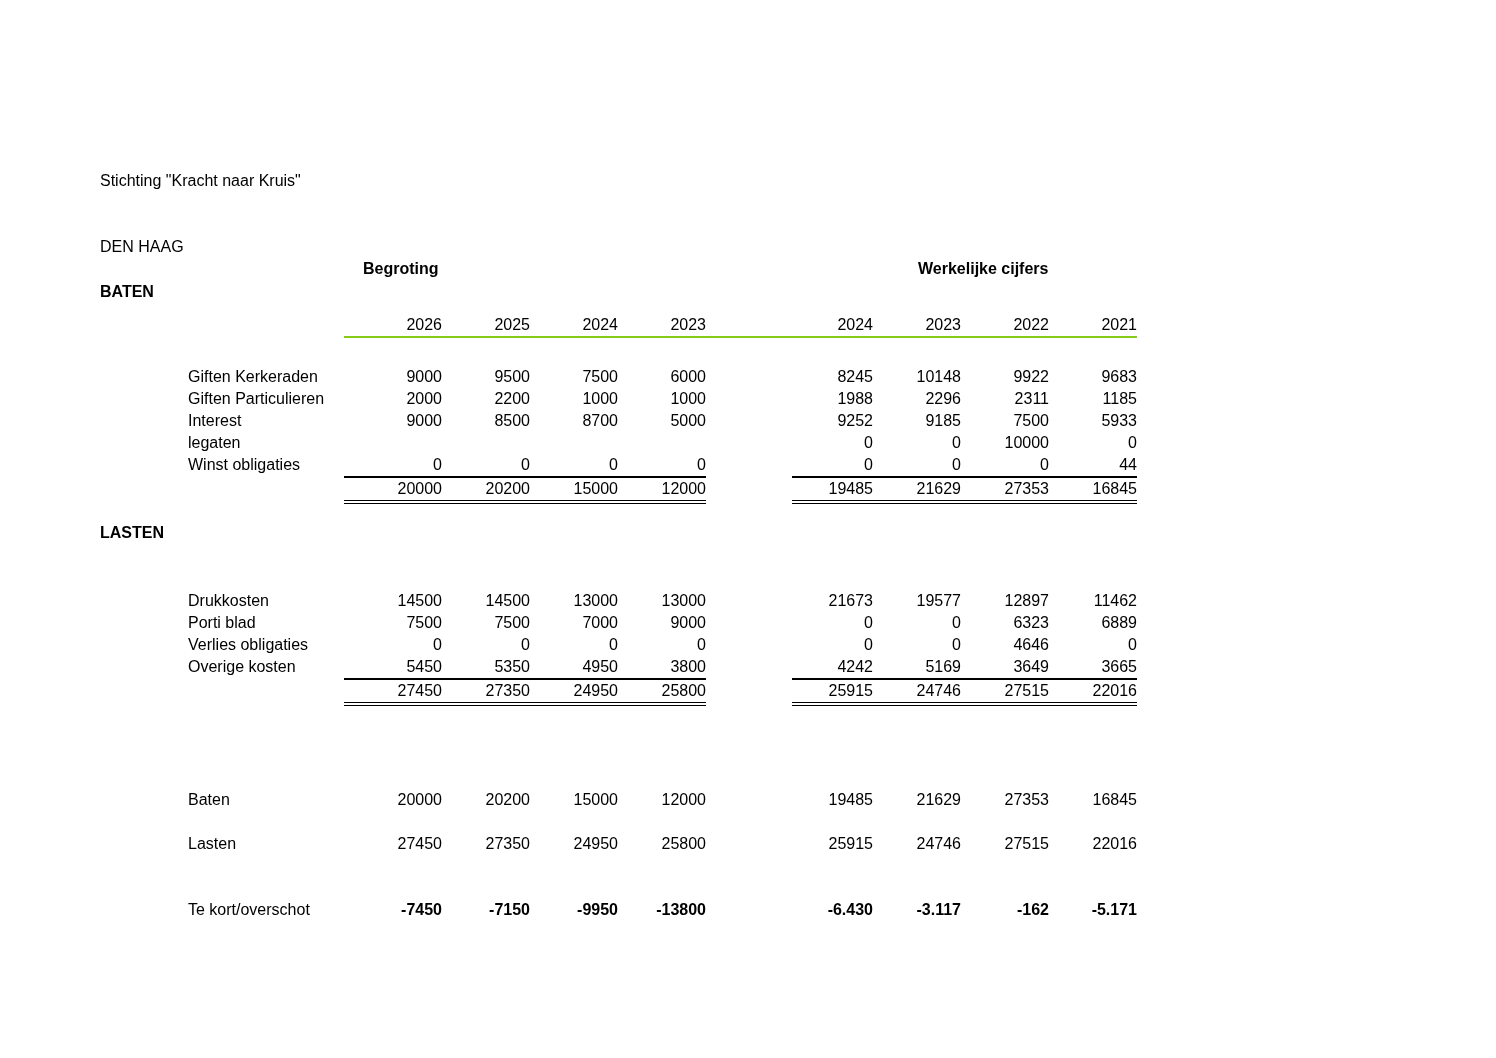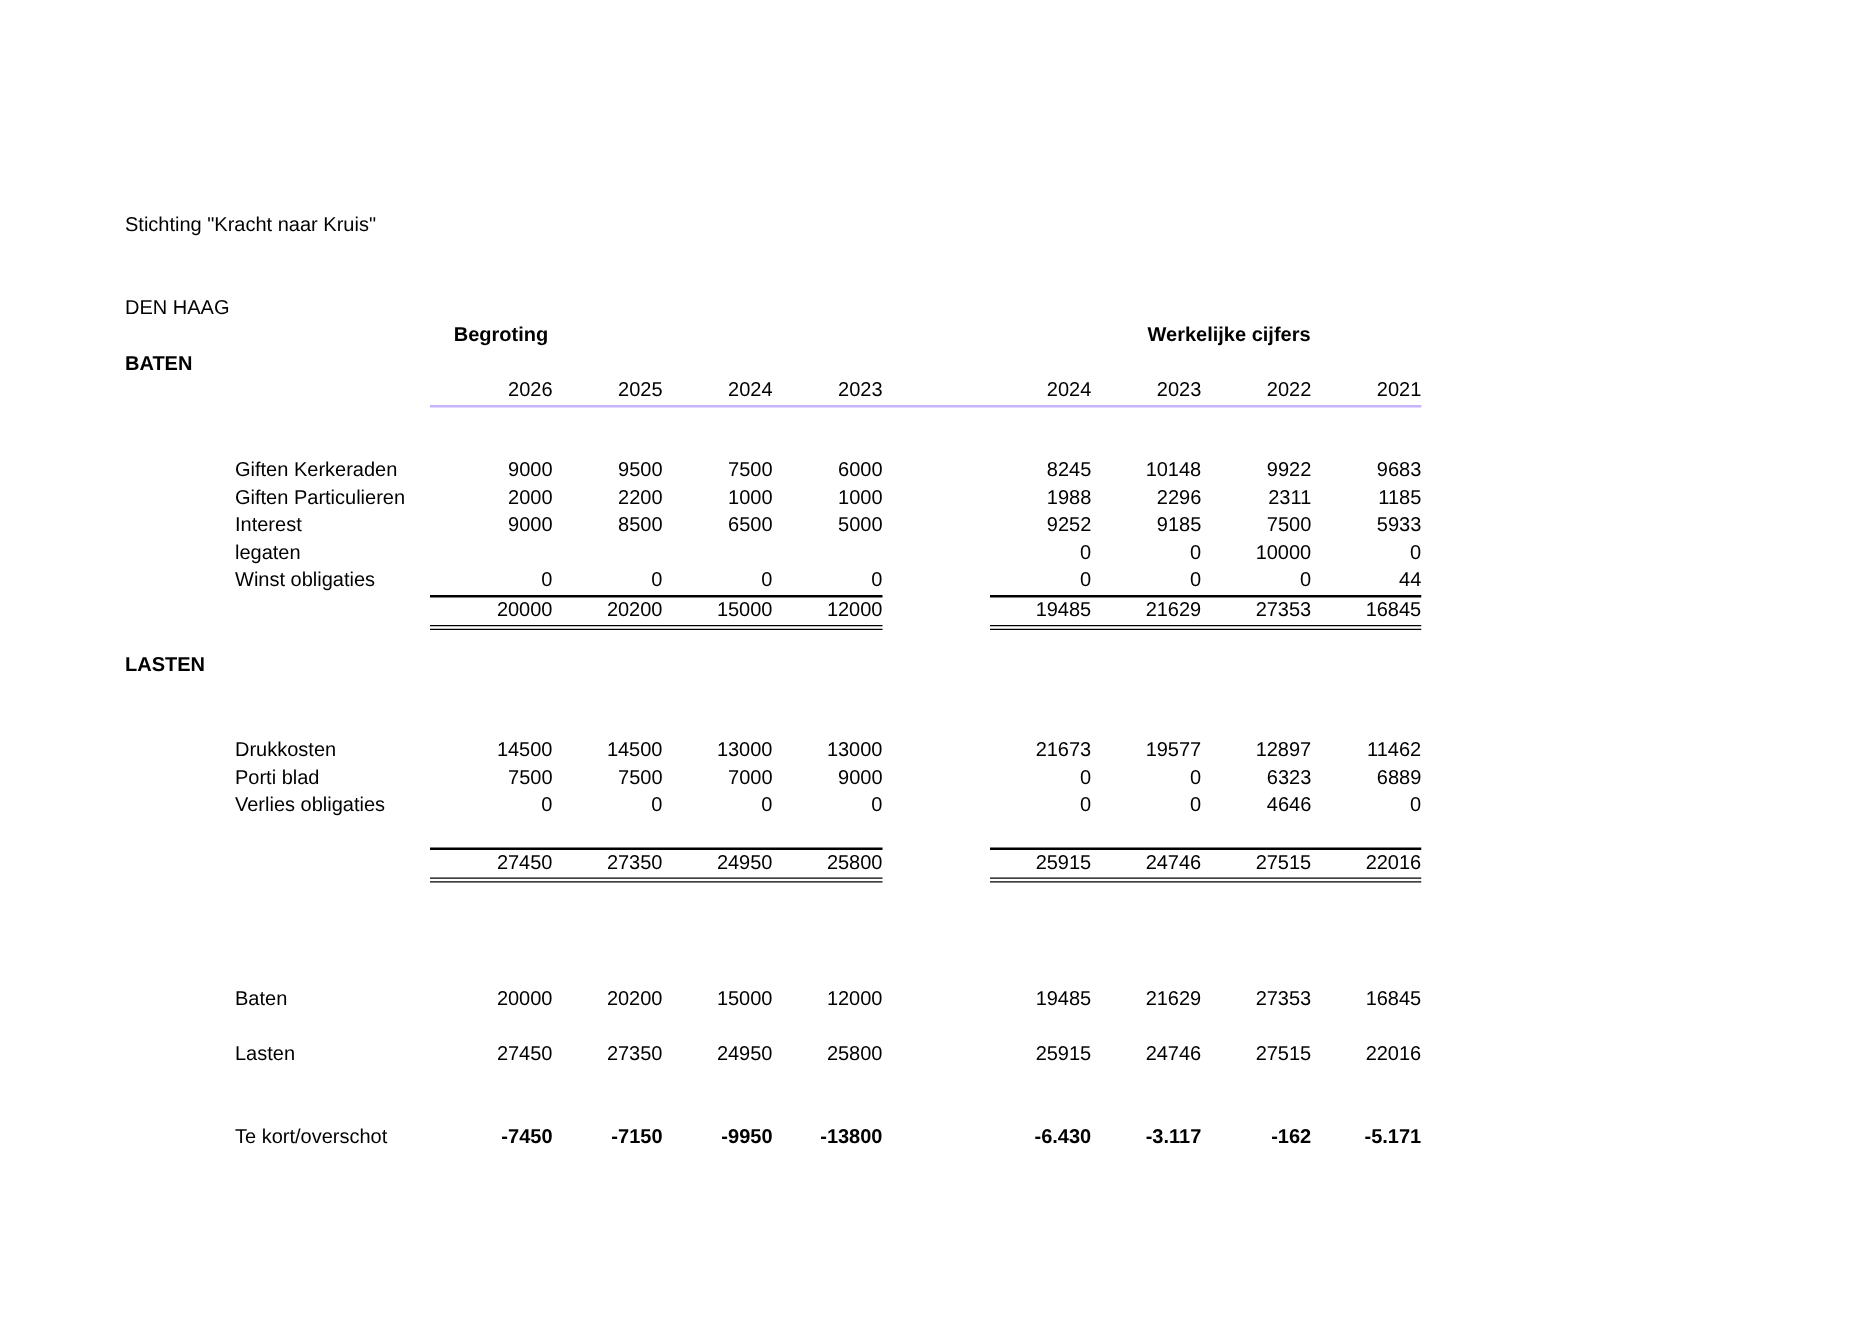--- a/index.html
+++ b/index.html
@@ -24,21 +24,21 @@
     white-space:pre;
   }
   .lbl  { width:156px; }
   .c    { width:88px;  text-align:right; }
   .c.first  { width:98px; }
   .cw   { width:88px;  text-align:right; }
   .cw.first { width:81px; }
   .gap  { width:86px; }
   .grp  { display:flex; height:22px; }
   .sub  { border-top:2px solid #000; border-bottom:4px double #000; }
-  .ywrap { display:flex; height:22px; border-bottom:2px solid #c4b5fd; }
+  .ywrap { display:flex; height:22px; border-bottom:2px solid #84cc16;margin-top:12px; }
 </style>
 </head>
 <body>
 
 <div class="sheet">
 
   <div class="abs" style="left:100px; top:126px;">
     <div>Stichting "Kracht naar Kruis"</div>
     <div>DEN HAAG</div>
   </div>
@@ -87,21 +87,21 @@
     <div class="cw first">1988</div>
     <div class="cw">2296</div>
     <div class="cw">2311</div>
     <div class="cw">1185</div>
   </div>
 
   <div class="row" style="top:410px;">
     <div class="lbl">Interest</div>
     <div class="c first">9000</div>
     <div class="c">8500</div>
-    <div class="c">6500</div>
+    <div class="c">8700</div>
     <div class="c">5000</div>
     <div class="gap"></div>
     <div class="cw first">9252</div>
     <div class="cw">9185</div>
     <div class="cw">7500</div>
     <div class="cw">5933</div>
   </div>
 
   <div class="row" style="top:432px;">
     <div class="lbl">legaten</div>
@@ -180,20 +180,32 @@
     <div class="c">0</div>
     <div class="c">0</div>
     <div class="c">0</div>
     <div class="gap"></div>
     <div class="cw first">0</div>
     <div class="cw">0</div>
     <div class="cw">4646</div>
     <div class="cw">0</div>
   </div>
 
+  <div class="row" style="top:656px;">
+    <div class="lbl">Overige kosten</div>
+    <div class="c first">5450</div>
+    <div class="c">5350</div>
+    <div class="c">4950</div>
+    <div class="c">3800</div>
+    <div class="gap"></div>
+    <div class="cw first">4242</div>
+    <div class="cw">5169</div>
+    <div class="cw">3649</div>
+    <div class="cw">3665</div>
+  </div>
 
   <div class="row" style="top:678px;">
     <div class="lbl"></div>
     <div class="grp sub">
       <div class="c first">27450</div>
       <div class="c">27350</div>
       <div class="c">24950</div>
       <div class="c">25800</div>
     </div>
     <div class="gap"></div>

